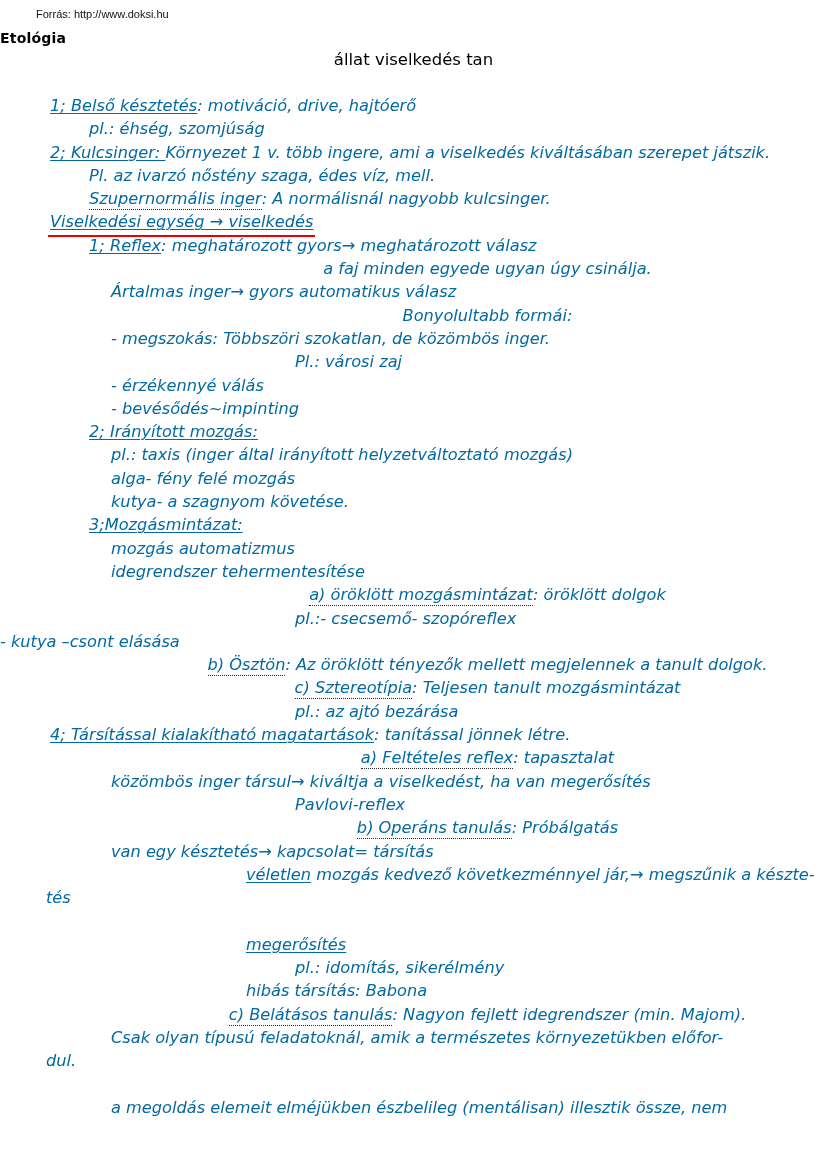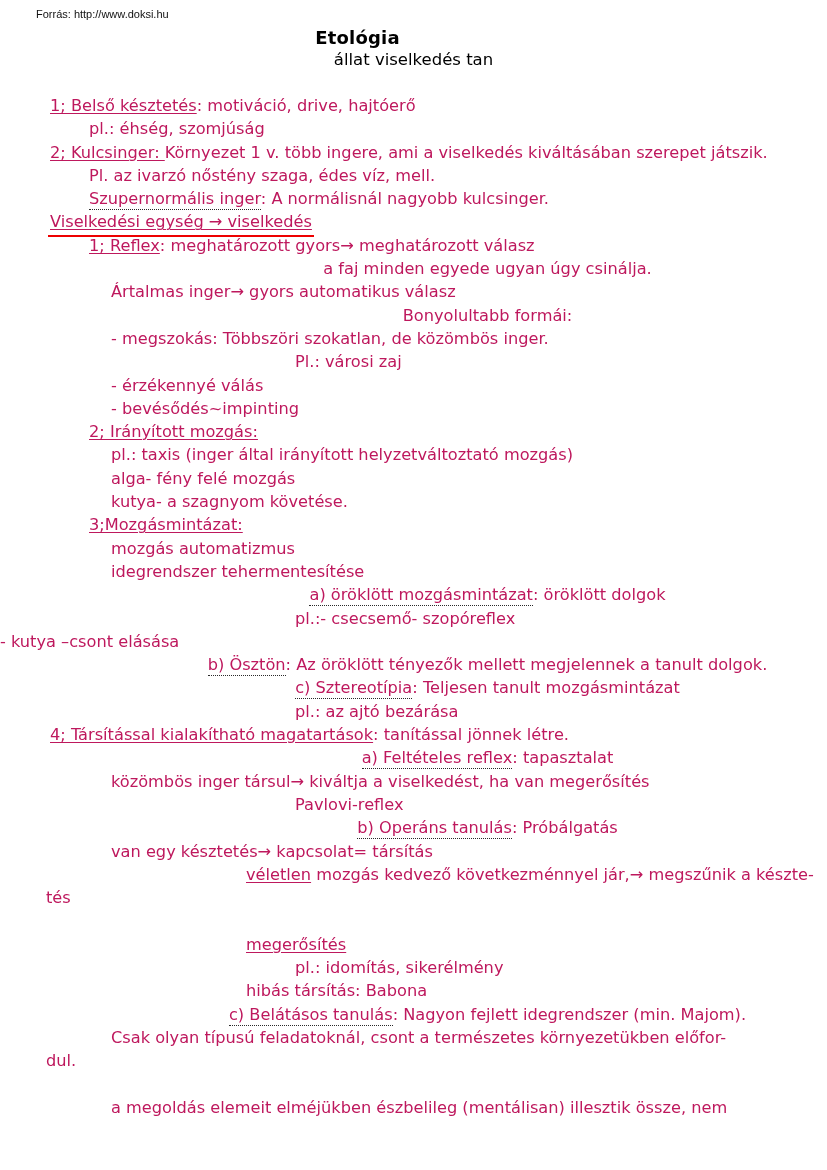--- a/index.html
+++ b/index.html
@@ -36,22 +36,22 @@
     white-space: nowrap;
     padding-left: 26px;
   }
 
   
   .doc-title {
     position: absolute;
     left: 0;
     top: 28px;
     width: 715px;
-    text-align: center;
-    font-size: 18px;
+    text-align: left;
+    font-size: 14px;
     font-weight: bold;
     line-height: 20px;
     letter-spacing: 0.2px;
   }
   .doc-subtitle {
     position: absolute;
     left: 0;
     top: 50px;
     width: 827px;
     text-align: center;
@@ -66,22 +66,23 @@
     left: 0;
     top: 94px;
     width: 827px;
   }
 
   .ln {
     position: relative;
     font-size: 16.2px;
     line-height: 23.3px;
     white-space: pre;
-    color: #be185d;
+    color: #0369a1;
     min-height: 23.3px;
+    font-style: italic;
   }
   .ln.blank {
     white-space: normal;
   }
 
   
   .i0 { padding-left: 50px; }
   .i1 { padding-left: 89px; }
   .i2 { padding-left: 148px; text-align: center; }
   .i3 { padding-left: 111px; }
@@ -187,21 +188,21 @@
 
     <div class="ln blank">&nbsp;</div>
 
     <div class="ln i4"><span class="u-solid">megerősítés</span></div>
 
     <div class="ln i5">pl.: idomítás, sikerélmény</div>
     <div class="ln i4">hibás társítás: Babona</div>
 
     <div class="ln i2"><span class="u-dot">c) Belátásos tanulás</span><span>: Nagyon fejlett idegrendszer (min. Majom).</span></div>
 
-    <div class="ln i3">Csak olyan típusú feladatoknál, csont a természetes környezetükben előfor-</div>
+    <div class="ln i3">Csak olyan típusú feladatoknál, amik a természetes környezetükben előfor-</div>
     <div class="ln" style="padding-left:46px">dul.</div>
 
     <div class="ln blank">&nbsp;</div>
 
     <div class="ln i3">a megoldás elemeit elméjükben észbelileg (mentálisan) illesztik össze, nem</div>
 
   </div>
 </div>
 
 </body></html>

